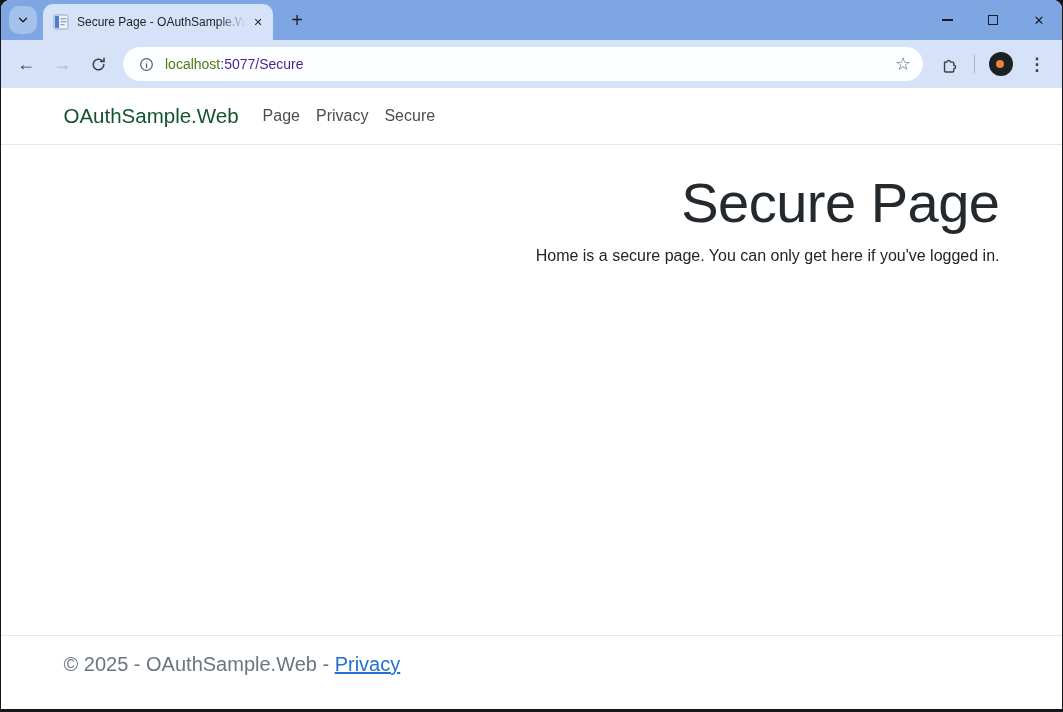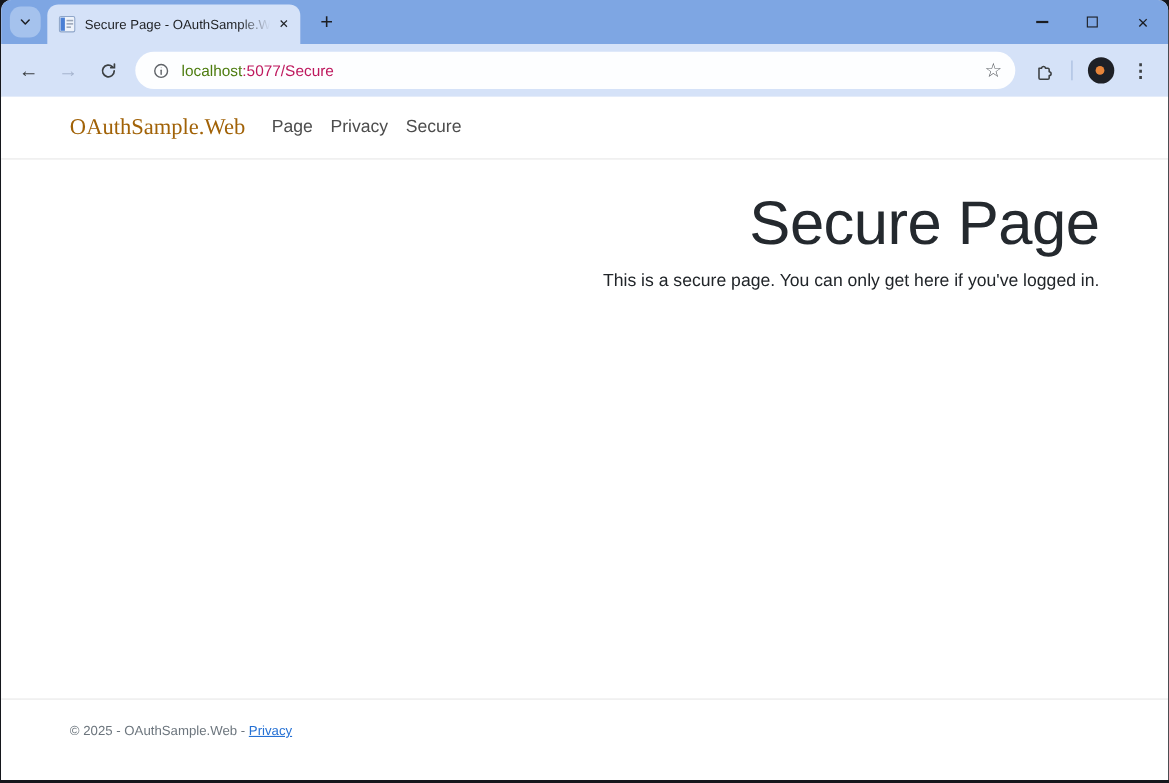--- a/index.html
+++ b/index.html
@@ -78,21 +78,21 @@
     font-size:18px;color:var(--icon-dark);padding:0;
   }
   .tb-btn.disabled{color:var(--icon-disabled);cursor:default}
   .omnibox{
     flex:1;height:34px;margin:0 6px;background:var(--omnibox);
     border-radius:17px;display:flex;align-items:center;padding:0 6px 0 12px;
   }
   .omni-info{flex:none;display:grid;place-items:center;width:22px;cursor:pointer}
   .url{flex:1;font-size:14px;margin-left:8px;white-space:nowrap;overflow:hidden;cursor:text}
   .url .host{color:#4d7c0f}
-  .url .rest{color:#be185d}
+  .url .rest{color:#4c1d95}
   .star-btn{
     width:28px;height:28px;flex:none;border:none;background:none;cursor:pointer;
     font-size:18px;color:#5f6368;padding:0;display:grid;place-items:center;border-radius:50%;
   }
   .tb-divider{width:1px;height:18px;background:#a3b8dc;margin:0 7px;flex:none}
   .avatar-btn{
     width:34px;height:34px;border:none;background:none;cursor:pointer;padding:0;
     display:grid;place-items:center;flex:none;
   }
   .avatar{
@@ -102,35 +102,35 @@
     content:"";position:absolute;width:8px;height:8px;border-radius:50%;
     background:#e8853a;left:7px;top:8px;
   }
   .menu-btn{font-size:17px;font-weight:bold}
   
   .page{flex:1;background:#fff;display:flex;flex-direction:column;overflow:hidden}
   .container{width:960px;max-width:100%;margin:0 auto;padding:0 12px}
   .navbar{border-bottom:1px solid var(--page-border);background:#fff;flex:none}
   .nav-inner{display:flex;align-items:center;padding-top:13px;padding-bottom:13px}
   .brand{
-    font-size:20.5px;color:#a16207;text-decoration:none;margin-right:16px;cursor:pointer;font-family:Liberation Serif, serif;
+    font-size:20.5px;color:#14532d;text-decoration:none;margin-right:16px;cursor:pointer;
   }
   .nav-links{display:flex;align-items:center}
   .nav-link{
     font-size:16px;color:#4d4d4d;text-decoration:none;padding:6px 8px;cursor:pointer;
   }
   main{flex:1;text-align:right}
   .page-title{
     font-size:56px;font-weight:200;color:#24292e;margin:25px 0 6px;
     letter-spacing:-0.5px;
   }
   .page-desc{font-size:16px;color:var(--text-dark);margin:12px 0}
   footer{
     flex:none;border-top:1px solid var(--page-border);
-    height:74px;line-height:57px;font-size:12px;color:var(--muted);background:#fff;
+    height:74px;line-height:57px;font-size:20px;color:var(--muted);background:#fff;
     white-space:nowrap;
   }
   footer a{color:var(--link);text-decoration:underline;cursor:pointer}
   svg{display:block}
 </style>
 </head>
 <body>
 
 <div class="window">
 
@@ -230,21 +230,21 @@
           <a class="nav-link">Page</a>
           <a class="nav-link">Privacy</a>
           <a class="nav-link">Secure</a>
         </nav>
       </div>
     </header>
 
     <main>
       <div class="container">
         <h1 class="page-title">Secure Page</h1>
-        <p class="page-desc">This is a secure page. You can only get here if you've logged in.</p>
+        <p class="page-desc">Home is a secure page. You can only get here if you've logged in.</p>
       </div>
     </main>
 
     <footer>
       <div class="container">
         <span>© 2025 - OAuthSample.Web - </span><a>Privacy</a>
       </div>
     </footer>
   </div>
 

